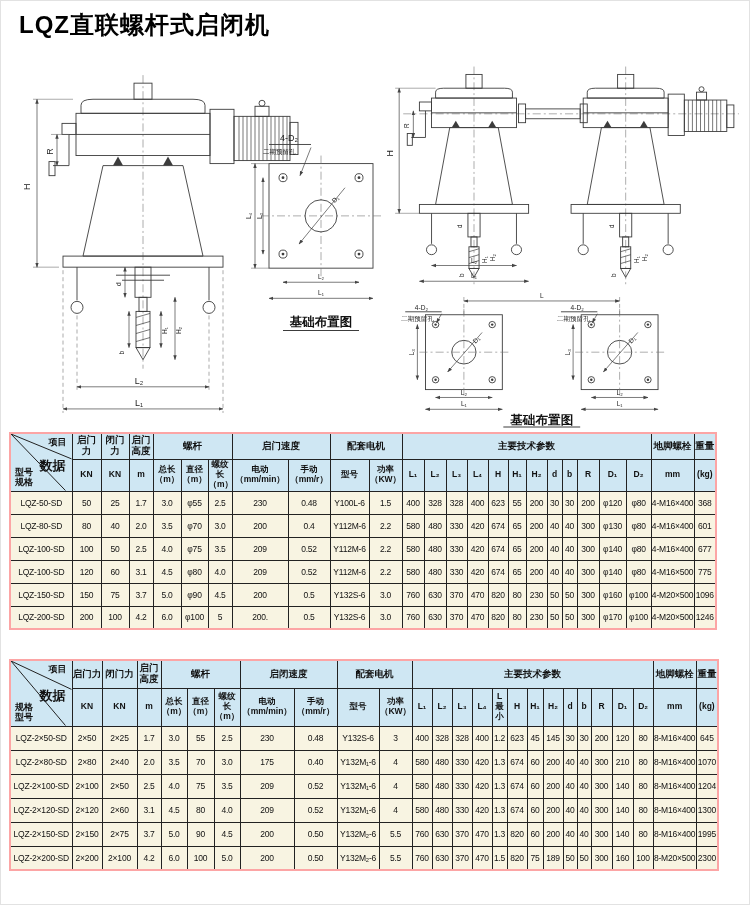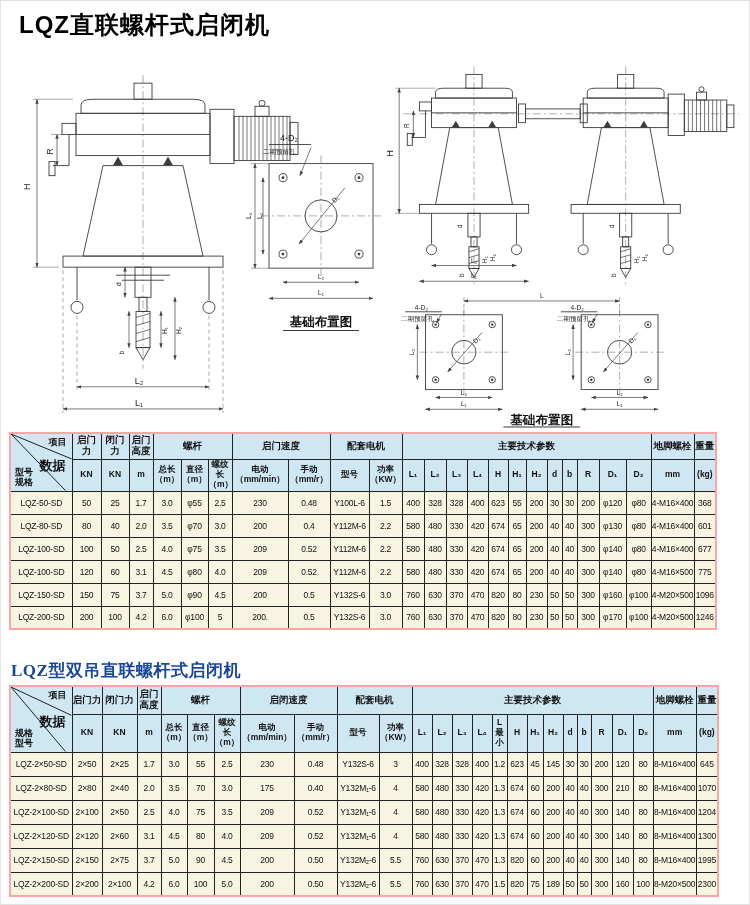--- a/index.html
+++ b/index.html
@@ -542,21 +542,20 @@
             <td>φ170</td>
             <td>φ100</td>
             <td>4-M20×500</td>
             <td>1246</td>
           </tr>
         </tbody>
     </table>
   </div>
 
   <div class="sec sec2">
-    <h2 class="tbl-title">LQZ型双吊直联螺杆式启闭机</h2>
     <table class="spec t2">
       <colgroup>
         <col style="width:62px">
           <col style="width:30px">
           <col style="width:35px">
           <col style="width:24px">
         <col style="width:26px">
           <col style="width:27px">
           <col style="width:26px">
         <col style="width:54px">

